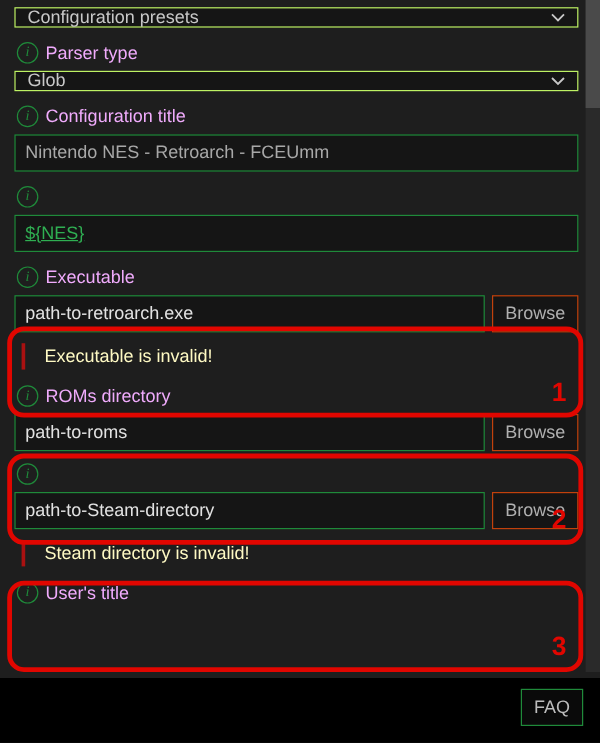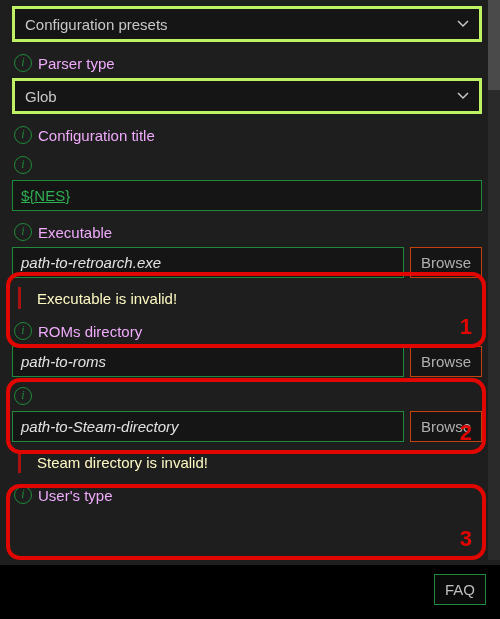--- a/index.html
+++ b/index.html
@@ -17,22 +17,22 @@
     width: 500px; height: 619px;
     padding: 6px 18px 56px 12px;
     background: #1e1e1e;
   }
 
   
   .dd {
     display: flex;
     align-items: center;
     justify-content: space-between;
-    border: 3px solid #bef264;
-    height: 36px;
+    border: 1px solid #bef264;
+    height: 17px;
     padding: 0 10px 0 10px;
     background: #151515;
     margin-bottom: 6px;
     cursor: pointer;
   }
   .dd-text { color: #c8c8c8; }
   .chev svg { display: block; }
 
   
   .label-row {
@@ -70,21 +70,20 @@
     display: flex;
     gap: 6px;
     margin-bottom: 4px;
   }
   .input-field {
     flex: 1;
     border: 1px solid #1f8a3a;
     padding: 6px 8px;
     color: #e2e2e2;
     background: #151515;
-    font-style: italic;
   }
   .browse-btn {
     border: 1px solid #c2410c;
     padding: 6px 10px;
     color: #b0b0b0;
     background: #151515;
     cursor: pointer;
     user-select: none;
   }
 
@@ -189,20 +188,21 @@
       <svg width="12" height="12" viewBox="0 0 12 12">
           <path d="M1 3 L6 8 L11 3" fill="none" stroke="#c8c8c8" stroke-width="1.5"></path>
         </svg>
     </span>
   </div>
 
   <div class="label-row">
     <span class="info-badge">i</span>
     <span class="label-text">Configuration title</span>
   </div>
+  <div class="value-box">Nintendo NES - Retroarch - FCEUmm</div>
 
   <div class="label-row">
     <span class="info-badge">i</span>
   </div>
   <div class="value-box accent">${NES}</div>
 
   <div class="label-row">
     <span class="info-badge">i</span>
     <span class="label-text">Executable</span>
   </div>
@@ -231,21 +231,21 @@
     <div class="input-field">path-to-Steam-directory</div>
     <div class="browse-btn">Browse</div>
   </div>
   <div class="err-row">
     <div class="err-bar"></div>
     <div class="err-text">Steam directory is invalid!</div>
   </div>
 
   <div class="label-row">
     <span class="info-badge">i</span>
-    <span class="label-text">User's type</span>
+    <span class="label-text">User's title</span>
   </div>
   <div class="cut-line"></div>
 
   <div class="bottom-fade"></div>
 
   <div class="faq">FAQ</div>
 
   <div class="hl" style="left:6px; top:272px; width:480px; height:76px;">
     <span class="hl-num">1</span>
   </div>

